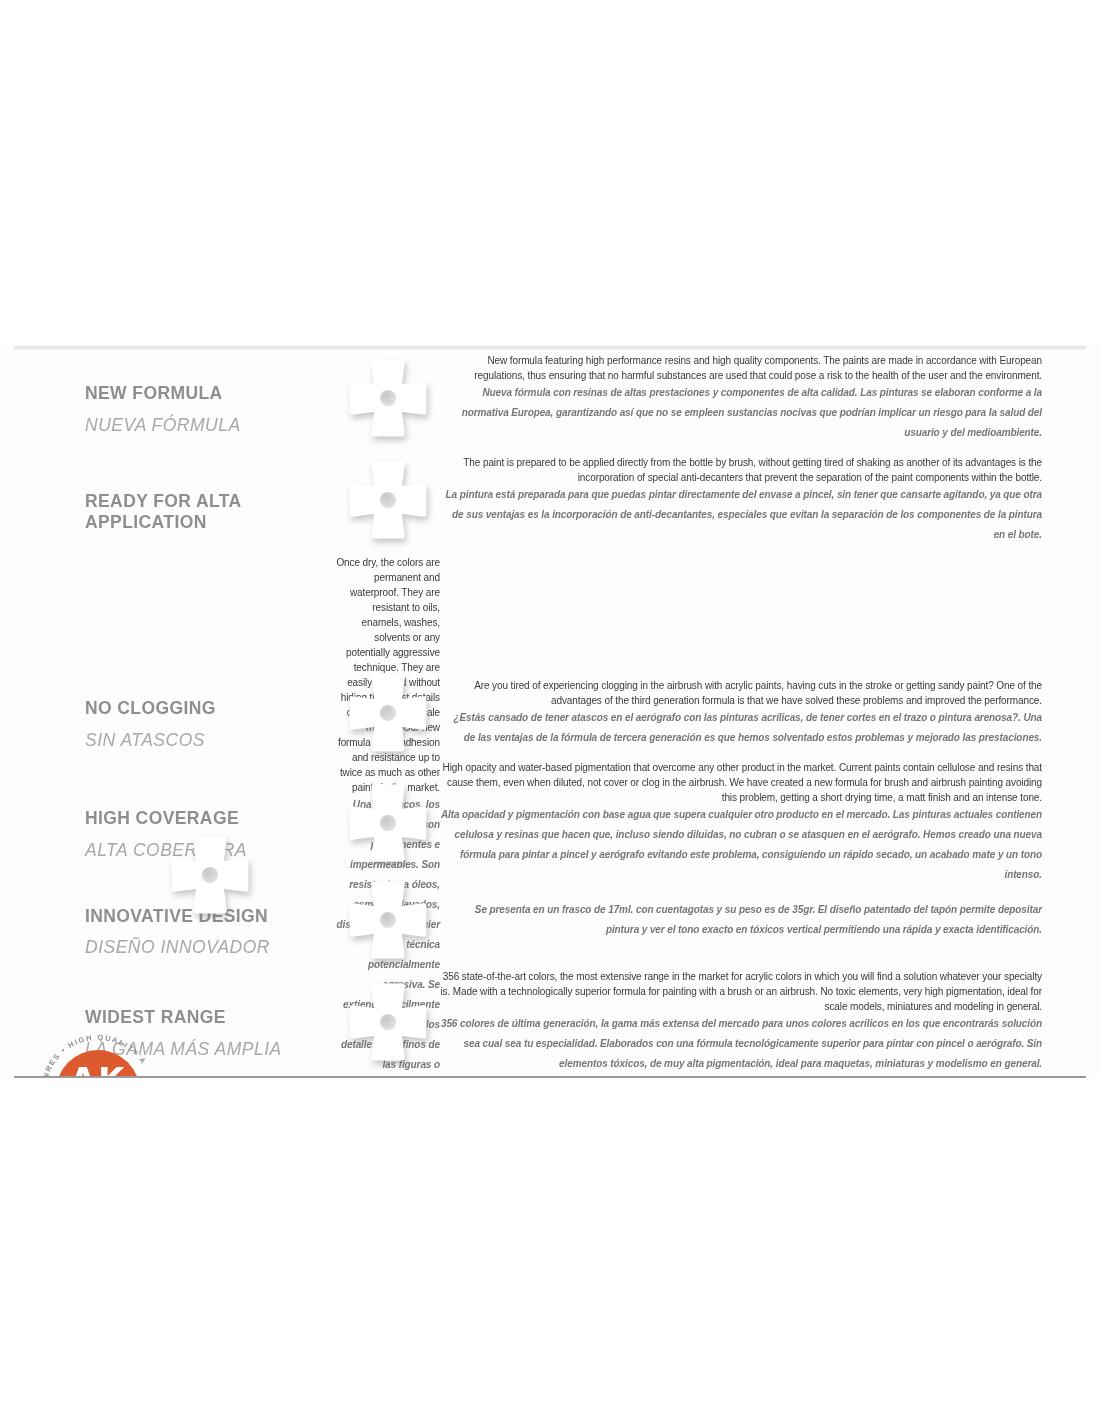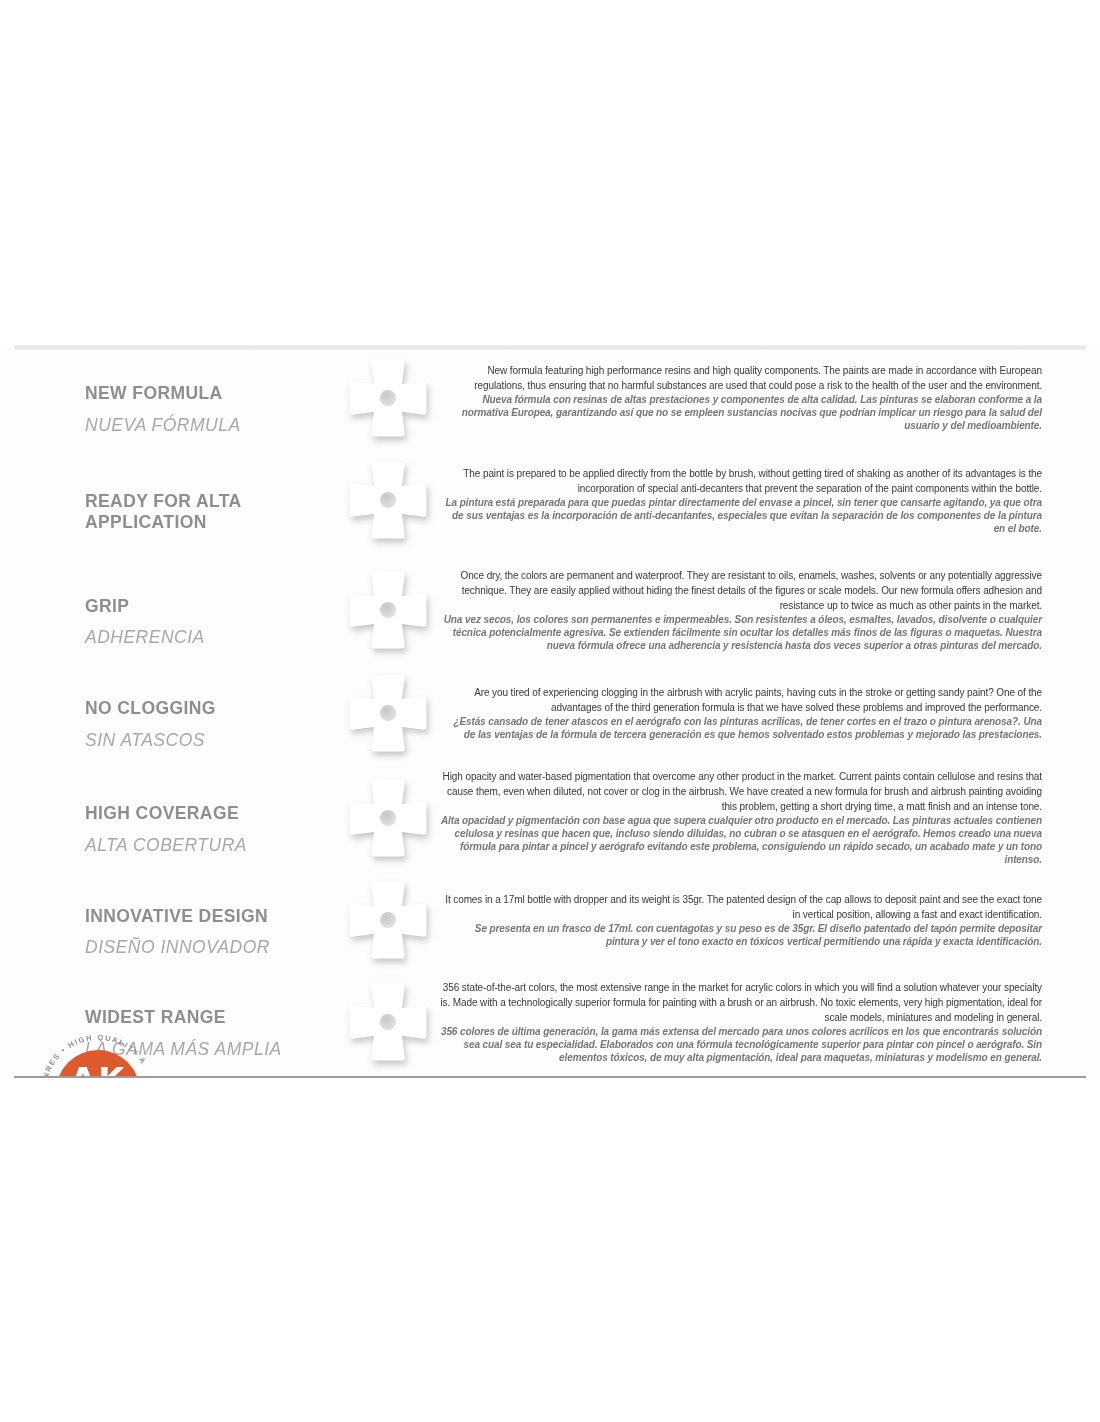--- a/index.html
+++ b/index.html
@@ -36,21 +36,21 @@
   }
   .icon-cell{display:flex;justify-content:center;align-items:center;}
   .cap-icon{width:80px;height:80px;filter:drop-shadow(2px 4px 3px rgba(110,110,110,.38));}
   .para{text-align:right;}
   .body-en{
     font-size:10px;font-weight:400;color:#3a3a3a;
     line-height:15px;letter-spacing:-.1px;
   }
   .body-es{
     font-size:10px;font-weight:700;font-style:italic;color:#767676;
-    line-height:13px;letter-spacing:-.1px;
+    line-height:20px;letter-spacing:-.1px;
   }
   .logo{position:absolute;left:36px;bottom:1px;width:150px;height:58px;}
   .logo svg{display:block;}
   .arc-text{fill:#8f8f8f;font-size:7.5px;font-weight:700;letter-spacing:1.6px;}
   .monogram{fill:#ffffff;font-size:34px;font-weight:900;letter-spacing:2px;font-family:"DejaVu Sans",sans-serif;}
 </style>
 </head>
 <body>
 
 <div class="spacer-top"></div>
@@ -93,24 +93,20 @@
           <path fill="#ffffff" stroke="#ffffff" stroke-width="6" stroke-linejoin="round" fill-rule="evenodd" d="M32,5 L68,5 L64,36 L95,32 L95,68 L64,64 L68,95 L32,95 L36,64 L5,68 L5,32 L36,36 Z M50,37 a13,13 0 1,0 0.001,0 Z"></path>
         </svg>
       </div>
       <div class="para">
         <div class="body-en">The paint is prepared to be applied directly from the bottle by brush, without getting tired of shaking as another of its advantages is the incorporation of special anti-decanters that prevent the separation of the paint components within the bottle.</div>
         <div class="body-es">La pintura está preparada para que puedas pintar directamente del envase a pincel, sin tener que cansarte agitando, ya que otra de sus ventajas es la incorporación de anti-decantantes, especiales que evitan la separación de los componentes de la pintura en el bote.</div>
       </div>
     </div>
 
     <div class="row r3">
-      <div>
-        <div class="ttl-en">GRIP</div>
-        <div class="ttl-es">ADHERENCIA</div>
-      </div>
       <div class="icon-cell">
         <svg class="cap-icon" viewBox="0 0 100 100">
           <circle cx="50" cy="50" r="13.5" fill="url(#hole0)"></circle>
           <path fill="#ffffff" stroke="#ffffff" stroke-width="6" stroke-linejoin="round" fill-rule="evenodd" d="M32,5 L68,5 L64,36 L95,32 L95,68 L64,64 L68,95 L32,95 L36,64 L5,68 L5,32 L36,36 Z M50,37 a13,13 0 1,0 0.001,0 Z"></path>
         </svg>
       </div>
       <div class="para">
         <div class="body-en">Once dry, the colors are permanent and waterproof. They are resistant to oils, enamels, washes, solvents or any potentially aggressive technique. They are easily applied without hiding the finest details of the figures or scale models. Our new formula offers adhesion and resistance up to twice as much as other paints in the market.</div>
         <div class="body-es">Una vez secos, los colores son permanentes e impermeables. Son resistentes a óleos, esmaltes, lavados, disolvente o cualquier técnica potencialmente agresiva. Se extienden fácilmente sin ocultar los detalles más finos de las figuras o maquetas. Nuestra nueva fórmula ofrece una adherencia y resistencia hasta dos veces superior a otras pinturas del mercado.</div>
       </div>
@@ -155,21 +151,20 @@
         <div class="ttl-en">INNOVATIVE DESIGN</div>
         <div class="ttl-es">DISEÑO INNOVADOR</div>
       </div>
       <div class="icon-cell">
         <svg class="cap-icon" viewBox="0 0 100 100">
           <circle cx="50" cy="50" r="13.5" fill="url(#hole0)"></circle>
           <path fill="#ffffff" stroke="#ffffff" stroke-width="6" stroke-linejoin="round" fill-rule="evenodd" d="M32,5 L68,5 L64,36 L95,32 L95,68 L64,64 L68,95 L32,95 L36,64 L5,68 L5,32 L36,36 Z M50,37 a13,13 0 1,0 0.001,0 Z"></path>
         </svg>
       </div>
       <div class="para">
-        <div class="body-en">It comes in a 17ml bottle with dropper and its weight is 35gr. The patented design of the cap allows to deposit paint and see the exact tone in vertical position, allowing a fast and exact identification.</div>
         <div class="body-es">Se presenta en un frasco de 17ml. con cuentagotas y su peso es de 35gr. El diseño patentado del tapón permite depositar pintura y ver el tono exacto en tóxicos vertical permitiendo una rápida y exacta identificación.</div>
       </div>
     </div>
 
     <div class="row r7">
       <div>
         <div class="ttl-en">WIDEST RANGE</div>
         <div class="ttl-es">LA GAMA MÁS AMPLIA</div>
       </div>
       <div class="icon-cell">

